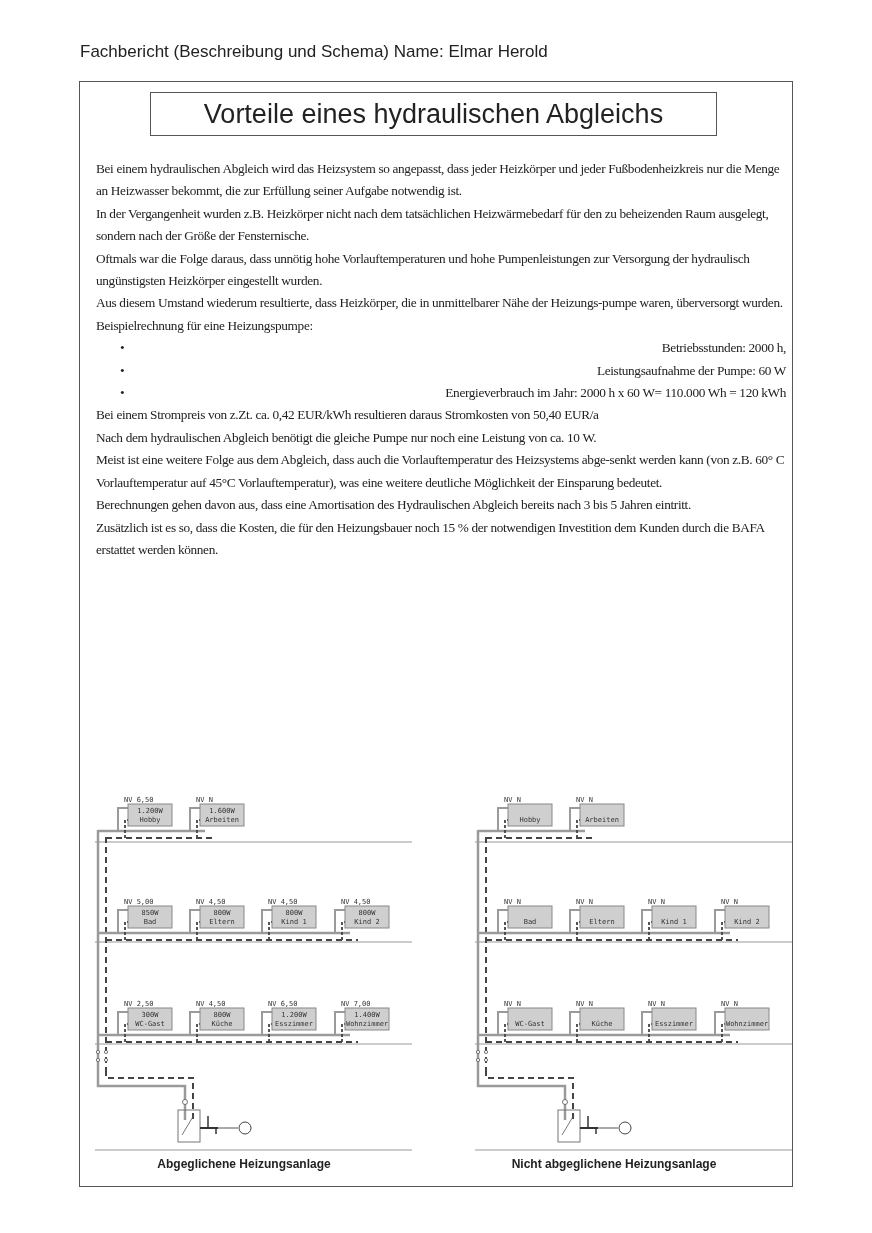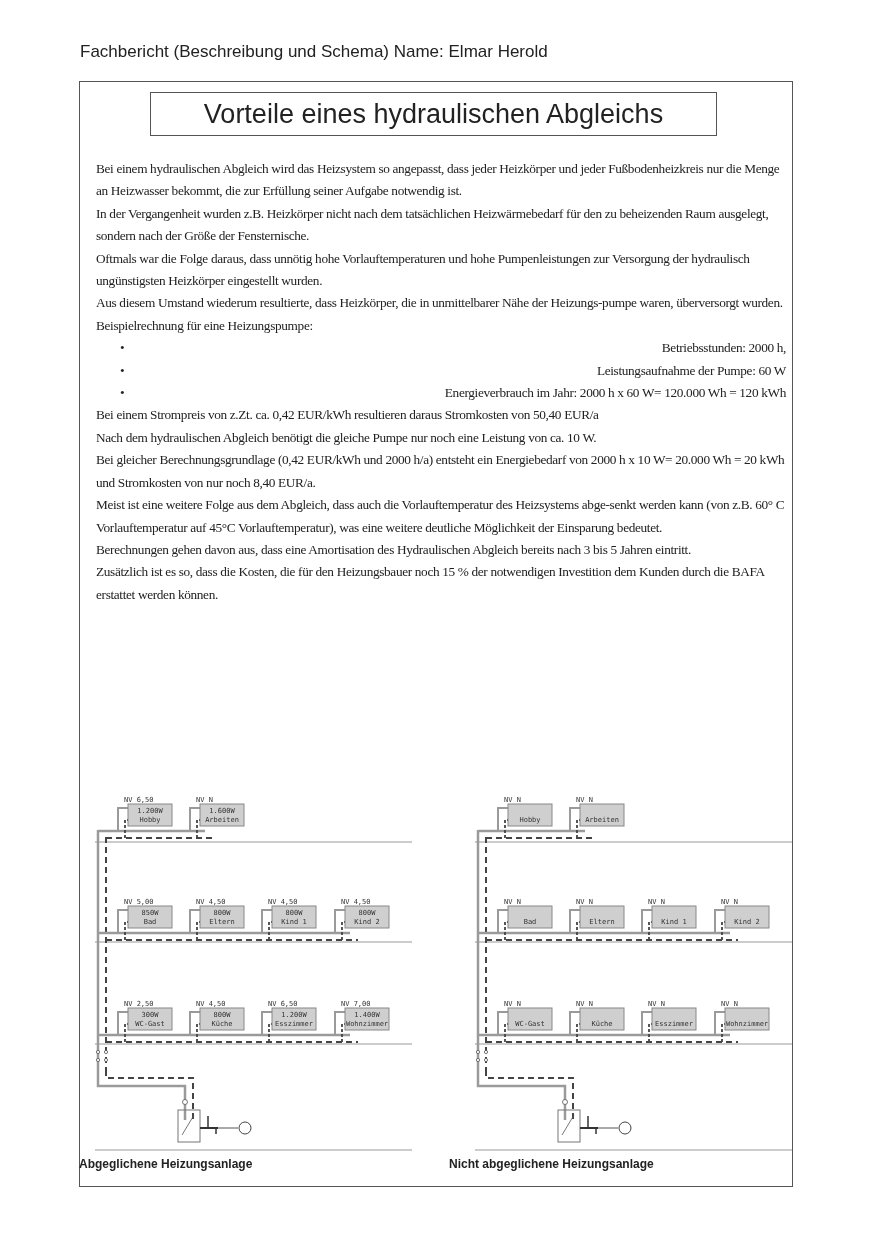--- a/index.html
+++ b/index.html
@@ -7,21 +7,21 @@
   .header { position:absolute; left:80px; top:42px; font-size:17px; color:#222; font-family:"Liberation Sans", sans-serif; }
   .frame { position:absolute; left:79px; top:81px; width:714px; height:1106px; border:1px solid #555; box-sizing:border-box; }
   .title-box { position:absolute; left:150px; top:92px; width:567px; height:44px; border:1px solid #555; box-sizing:border-box; display:flex; align-items:center; justify-content:center; font-size:27px; color:#222; font-family:"Liberation Sans", sans-serif; }
   .body-text { position:absolute; left:96px; top:158px; width:690px; font-family:Liberation Serif, serif; font-size:13.3px; line-height:22.4px; color:#222; letter-spacing:-0.35px; }
   .body-text p { margin:0; }
   .body-text ul { margin:0; padding:0; list-style:none; }
   .body-text li { position:relative; padding-left:45px;text-align:right; }
   .body-text li::before { content:"\2022"; position:absolute; left:24px; top:0; }
   .diagram { position:absolute; top:790px; width:330px; height:370px; }
   .diagram svg { position:absolute; left:0; top:0; }
-  .caption { position:absolute; top:1157px; font-size:12px; font-weight:bold; color:#222; text-align:left; width:330px; font-family:"Liberation Sans", sans-serif; }
+  .caption { position:absolute; top:1157px; font-size:12px; font-weight:bold; color:#222; text-align:center; width:330px; font-family:"Liberation Sans", sans-serif; }
   .rad-label { font-family:"DejaVu Sans Mono", monospace; font-size:7px; fill:#333; }
   .nv-label { font-family:"DejaVu Sans Mono", monospace; font-size:7px; fill:#333; }
 </style>
 </head>
 <body>
 
 <div class="header">Fachbericht (Beschreibung und Schema) Name: Elmar Herold</div>
 
 <div class="frame"></div>
 
@@ -29,25 +29,24 @@
 
 <div class="body-text">
   <p>Bei einem hydraulischen Abgleich wird das Heizsystem so angepasst, dass jeder Heizkörper und jeder Fußbodenheizkreis nur die Menge an Heizwasser bekommt, die zur Erfüllung seiner Aufgabe notwendig ist.</p>
   <p>In der Vergangenheit wurden z.B. Heizkörper nicht nach dem tatsächlichen Heizwärmebedarf für den zu beheizenden Raum ausgelegt, sondern nach der Größe der Fensternische.</p>
   <p>Oftmals war die Folge daraus, dass unnötig hohe Vorlauftemperaturen und hohe Pumpenleistungen zur Versorgung der hydraulisch ungünstigsten Heizkörper eingestellt wurden.</p>
   <p>Aus diesem Umstand wiederum resultierte, dass Heizkörper, die in unmittelbarer Nähe der Heizungs-pumpe waren, überversorgt wurden.</p>
   <p>Beispielrechnung für eine Heizungspumpe:</p>
   <ul>
     <li>Betriebsstunden: 2000 h,</li>
     <li>Leistungsaufnahme der Pumpe: 60 W</li>
-    <li>Energieverbrauch im Jahr: 2000 h x 60 W= 120.000 Wh = 120 kWh</li>
+    <li>Energieverbrauch im Jahr: 2000 h x 60 W= 110.000 Wh = 120 kWh</li>
   </ul>
   <p>Bei einem Strompreis von z.Zt. ca. 0,42 EUR/kWh resultieren daraus Stromkosten von 50,40 EUR/a</p>
   <p>Nach dem hydraulischen Abgleich benötigt die gleiche Pumpe nur noch eine Leistung von ca. 10 W.</p>
-  <p>Bei gleicher Berechnungsgrundlage (0,42 EUR/kWh und 2000 h/a) entsteht ein Energiebedarf von 2000 h x 10 W= 20.000 Wh = 20 kWh und Stromkosten von nur noch 8,40 EUR/a.</p>
   <p>Meist ist eine weitere Folge aus dem Abgleich, dass auch die Vorlauftemperatur des Heizsystems abge-senkt werden kann (von z.B. 60° C Vorlauftemperatur auf 45°C Vorlauftemperatur), was eine weitere deutliche Möglichkeit der Einsparung bedeutet.</p>
   <p>Berechnungen gehen davon aus, dass eine Amortisation des Hydraulischen Abgleich bereits nach 3 bis 5 Jahren eintritt.</p>
   <p>Zusätzlich ist es so, dass die Kosten, die für den Heizungsbauer noch 15 % der notwendigen Investition dem Kunden durch die BAFA erstattet werden können.</p>
 </div>
 
 <div class="diagram" style="left:90px;">
   <svg width="330" height="370">
       <line x1="5" y1="52" x2="322" y2="52" stroke="#999999" stroke-width="1"></line>
       <line x1="5" y1="152" x2="322" y2="152" stroke="#999999" stroke-width="1"></line>
       <line x1="5" y1="254" x2="322" y2="254" stroke="#999999" stroke-width="1"></line>

